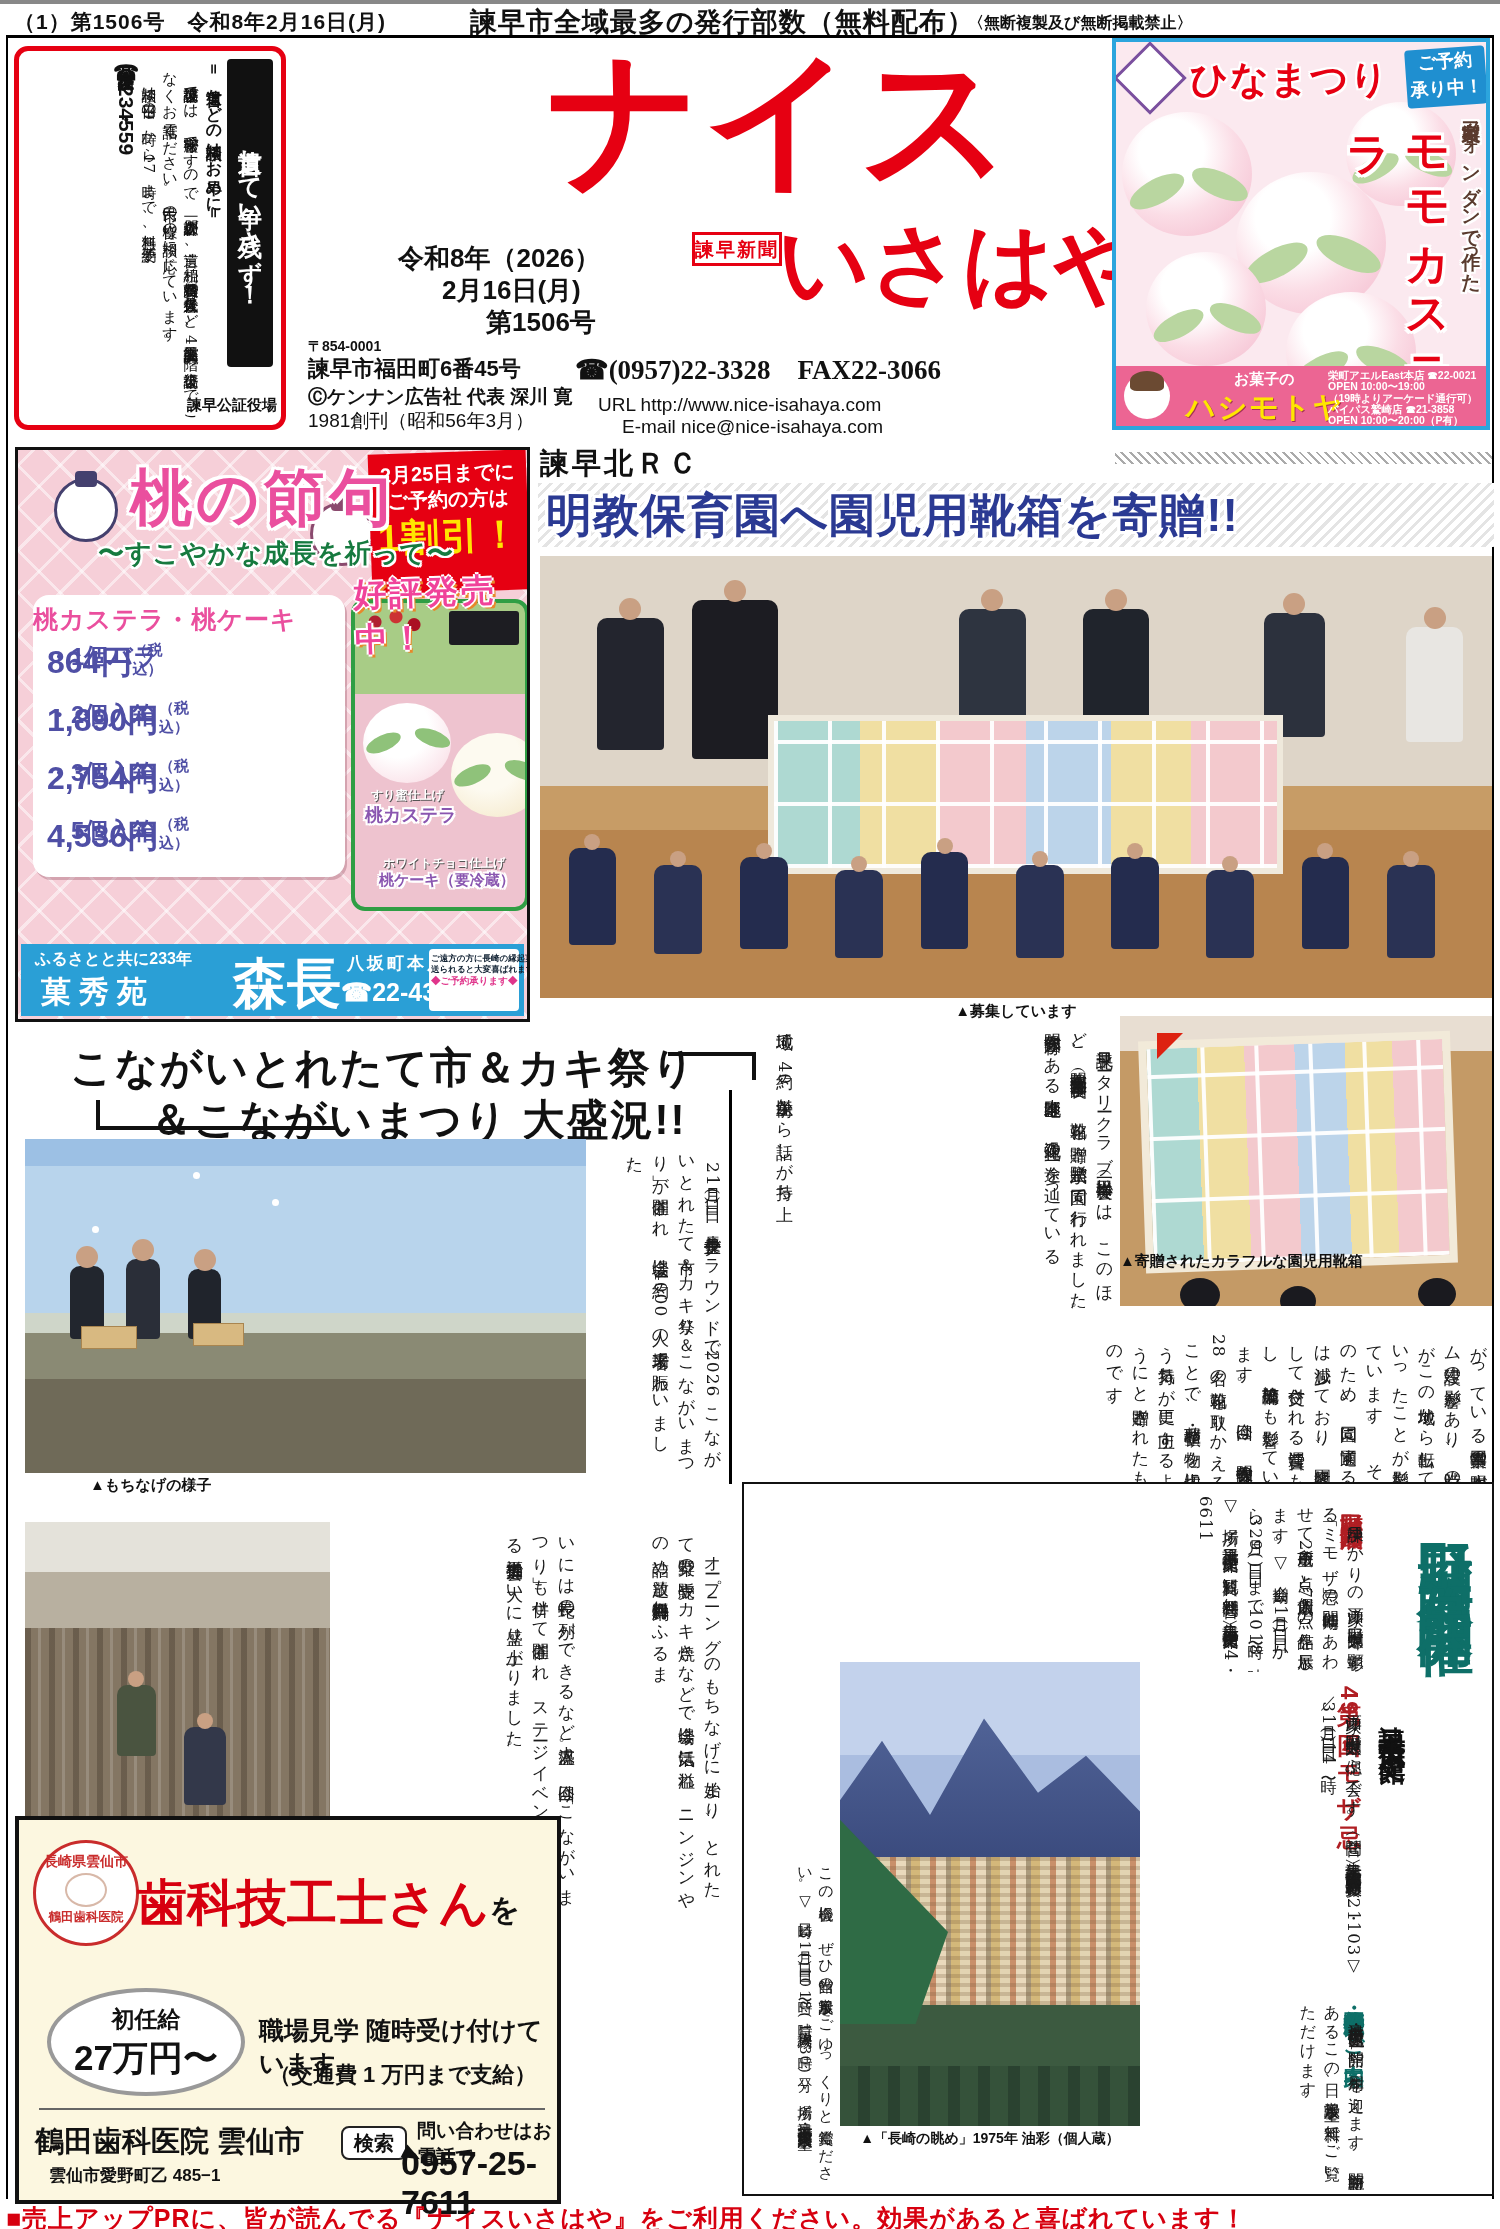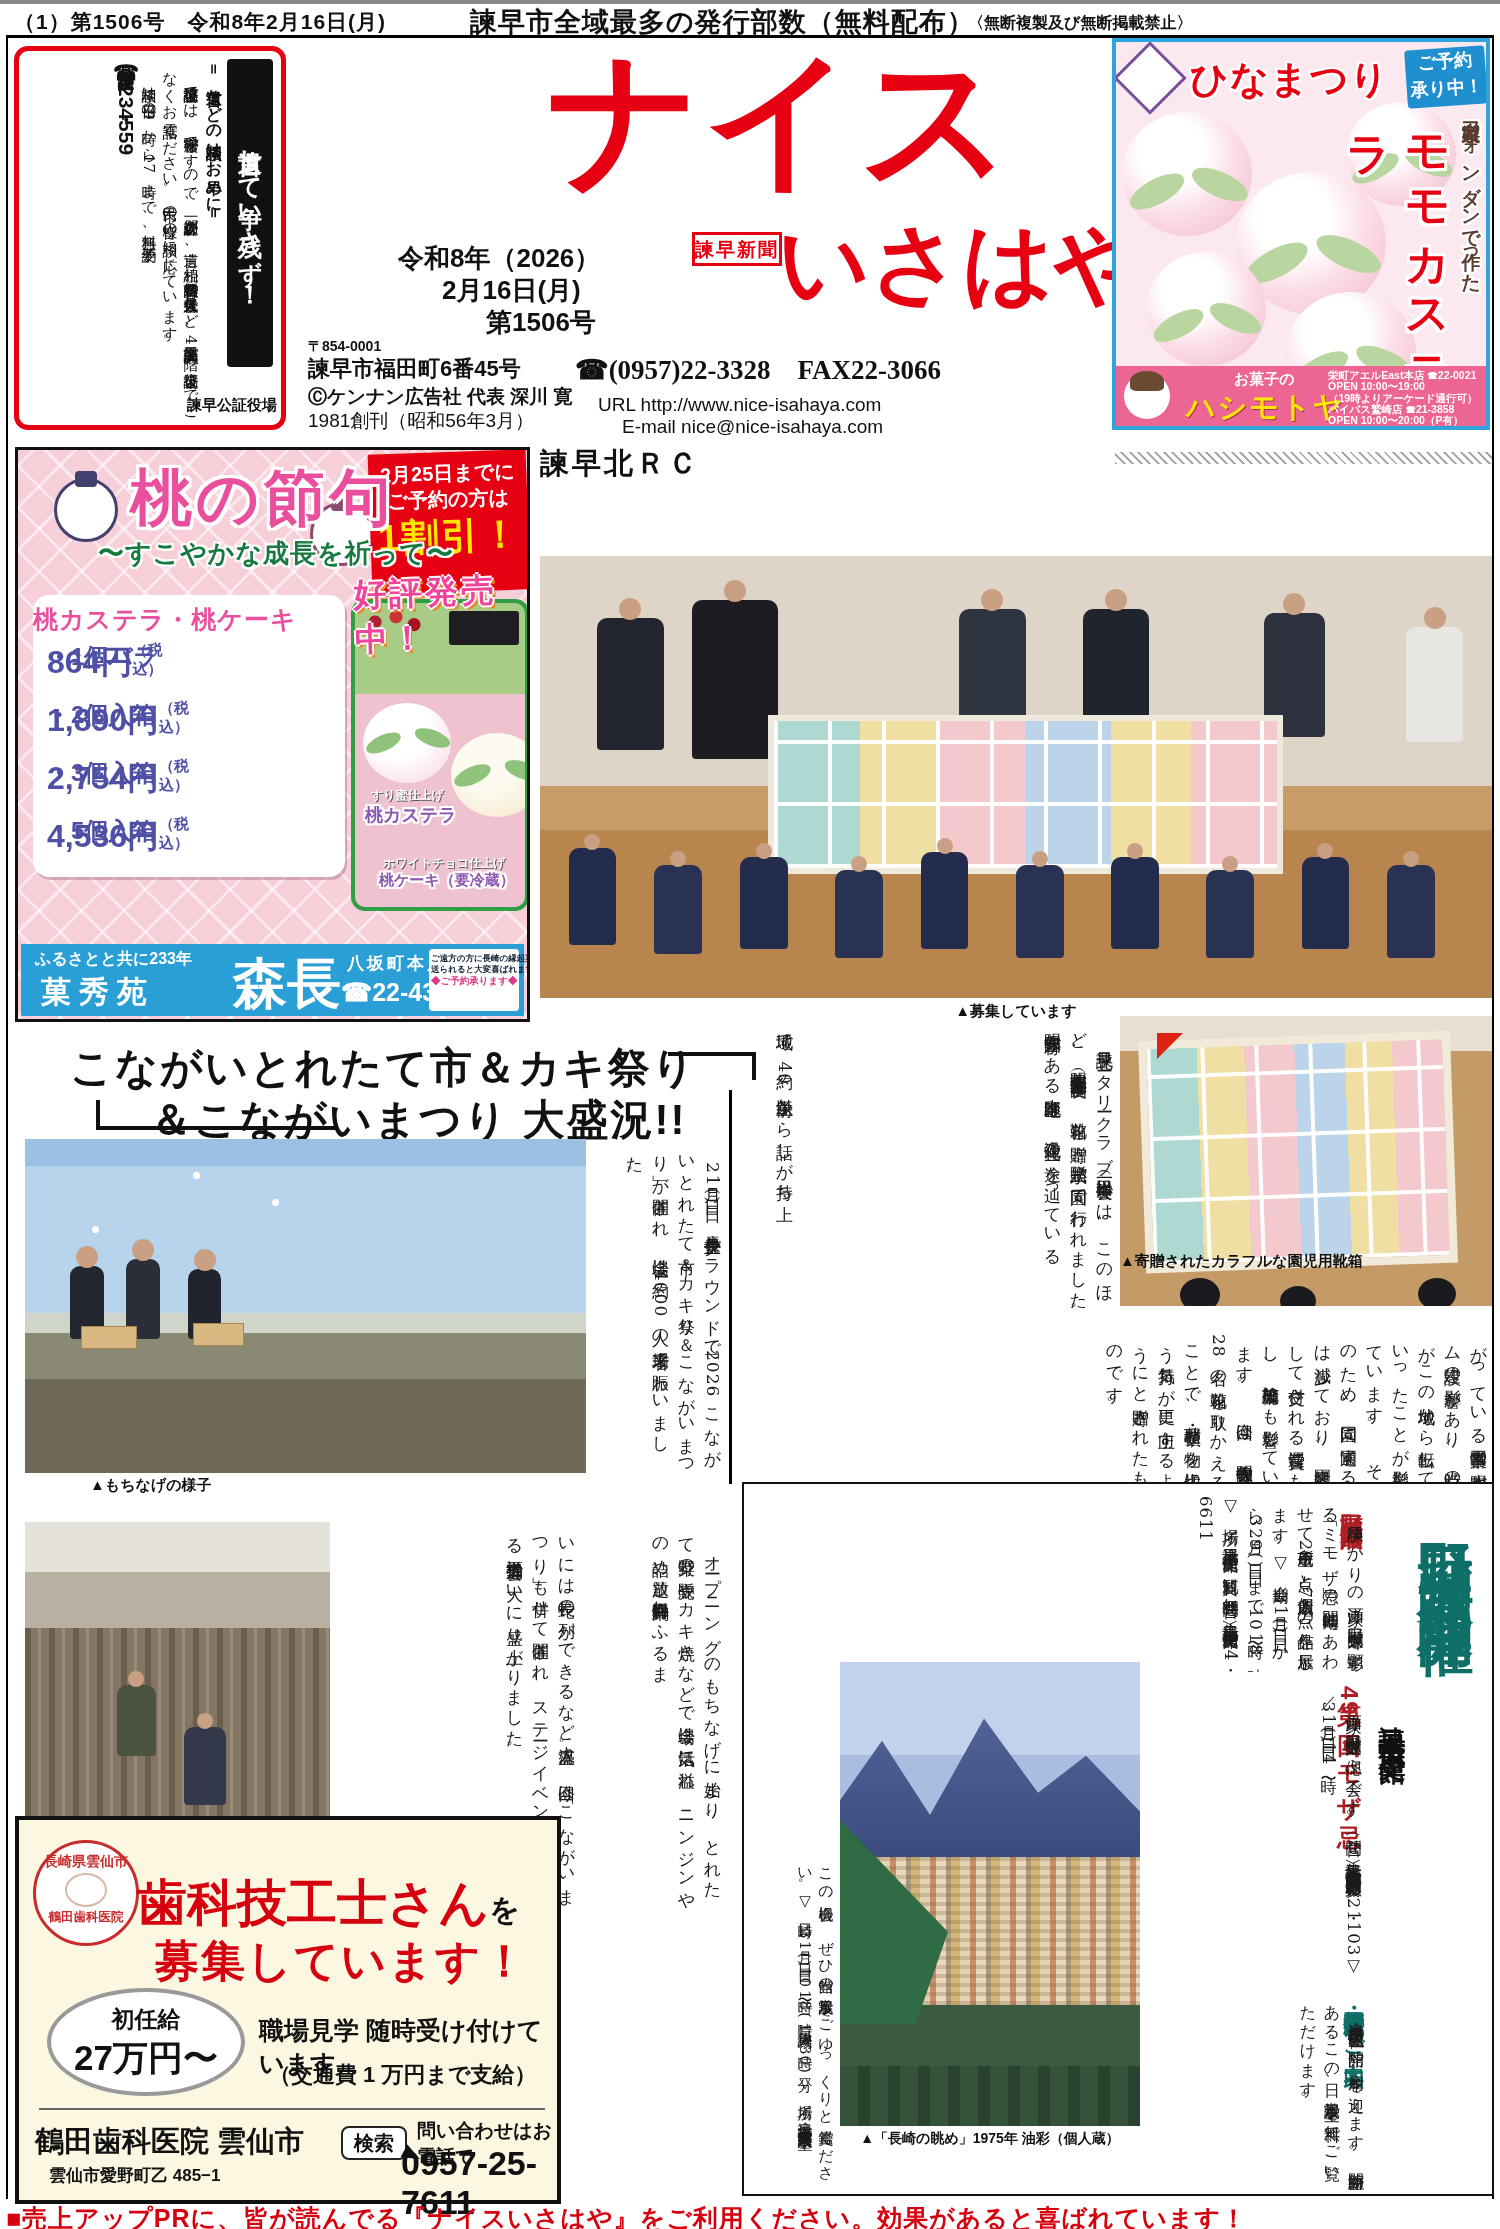--- a/index.html
+++ b/index.html
@@ -326,20 +326,23 @@
       <div id="mb-note">
         <div>ご遠方の方に長崎の縁起菓子を</div>
         <div>送られると大変喜ばれます。</div>
         <div class="n3">◆ご予約承ります◆</div>
       </div>
     </div>
   </div>
 
   <div id="rc-kicker">諫早北ＲＣ</div>
   <div id="rc-hatch"></div>
+  <div id="rc-headline">
+    <span class="ow3">明教保育園へ園児用靴箱を寄贈!!</span>
+  </div>
   <div id="rc-photo1">
     <div class="fig" style="left:6%;top:14%;width:7%;height:30%;background:#23252e"></div>
     <div class="fig" style="left:16%;top:10%;width:9%;height:36%;background:#1c1c22"></div>
     <div class="fig" style="left:44%;top:12%;width:7%;height:28%;background:#2e3440"></div>
     <div class="fig" style="left:57%;top:12%;width:7%;height:28%;background:#20242c"></div>
     <div class="fig" style="left:76%;top:13%;width:6.5%;height:28%;background:#2c313d"></div>
     <div class="fig" style="left:91%;top:16%;width:6%;height:26%;background:#e8e6e2"></div>
     <div id="rc-rack1" class="rackbg"></div>
     <div class="fig kid" style="left:3%;top:66%;width:5%;height:22%;background:#242c4e"></div>
     <div class="fig kid" style="left:12%;top:70%;width:5%;height:20%;background:#2a3254"></div>
@@ -391,21 +394,20 @@
   <div id="kg-body2" class="vt body-t">　オープニングのもちなげに始まり、とれたて野菜の販売やカキ焼きなどで会場は活気に溢れ、ニンジンや牡蠣の詰め放題、無料海鮮鍋のふるま</div>
   <div id="kg-body3" class="vt body-t">いには長蛇の列ができるなど大盛況。　今回は「こながいまつり」も併せて開催され、ステージイベントや豪華景品が当たる福引大抽選会で大いに盛り上がりました。</div>
 
   <div id="dent">
     <div id="dent-logo">
       <div class="dl-top">長崎県雲仙市</div>
       <div class="dl-face"></div>
       <div class="dl-bot">鶴田歯科医院</div>
     </div>
     <div id="dent-t2"><span style="position:static">歯科技工士さん</span><span class="wo">を</span></div>
-    <div id="dent-t3">募集しています！</div>
     <div id="dent-oval">
       <div class="do-lab">初任給</div>
       <div class="do-sal">27万円〜</div>
     </div>
     <div id="dent-l1">職場見学 随時受け付けています</div>
     <div id="dent-l2">（交通費 1 万円まで支給）</div>
     <div id="dent-hr"></div>
     <div id="dent-clinic">鶴田歯科医院 雲仙市</div>
     <div id="dent-search">検索</div>
     <div id="dent-cursor"></div>

